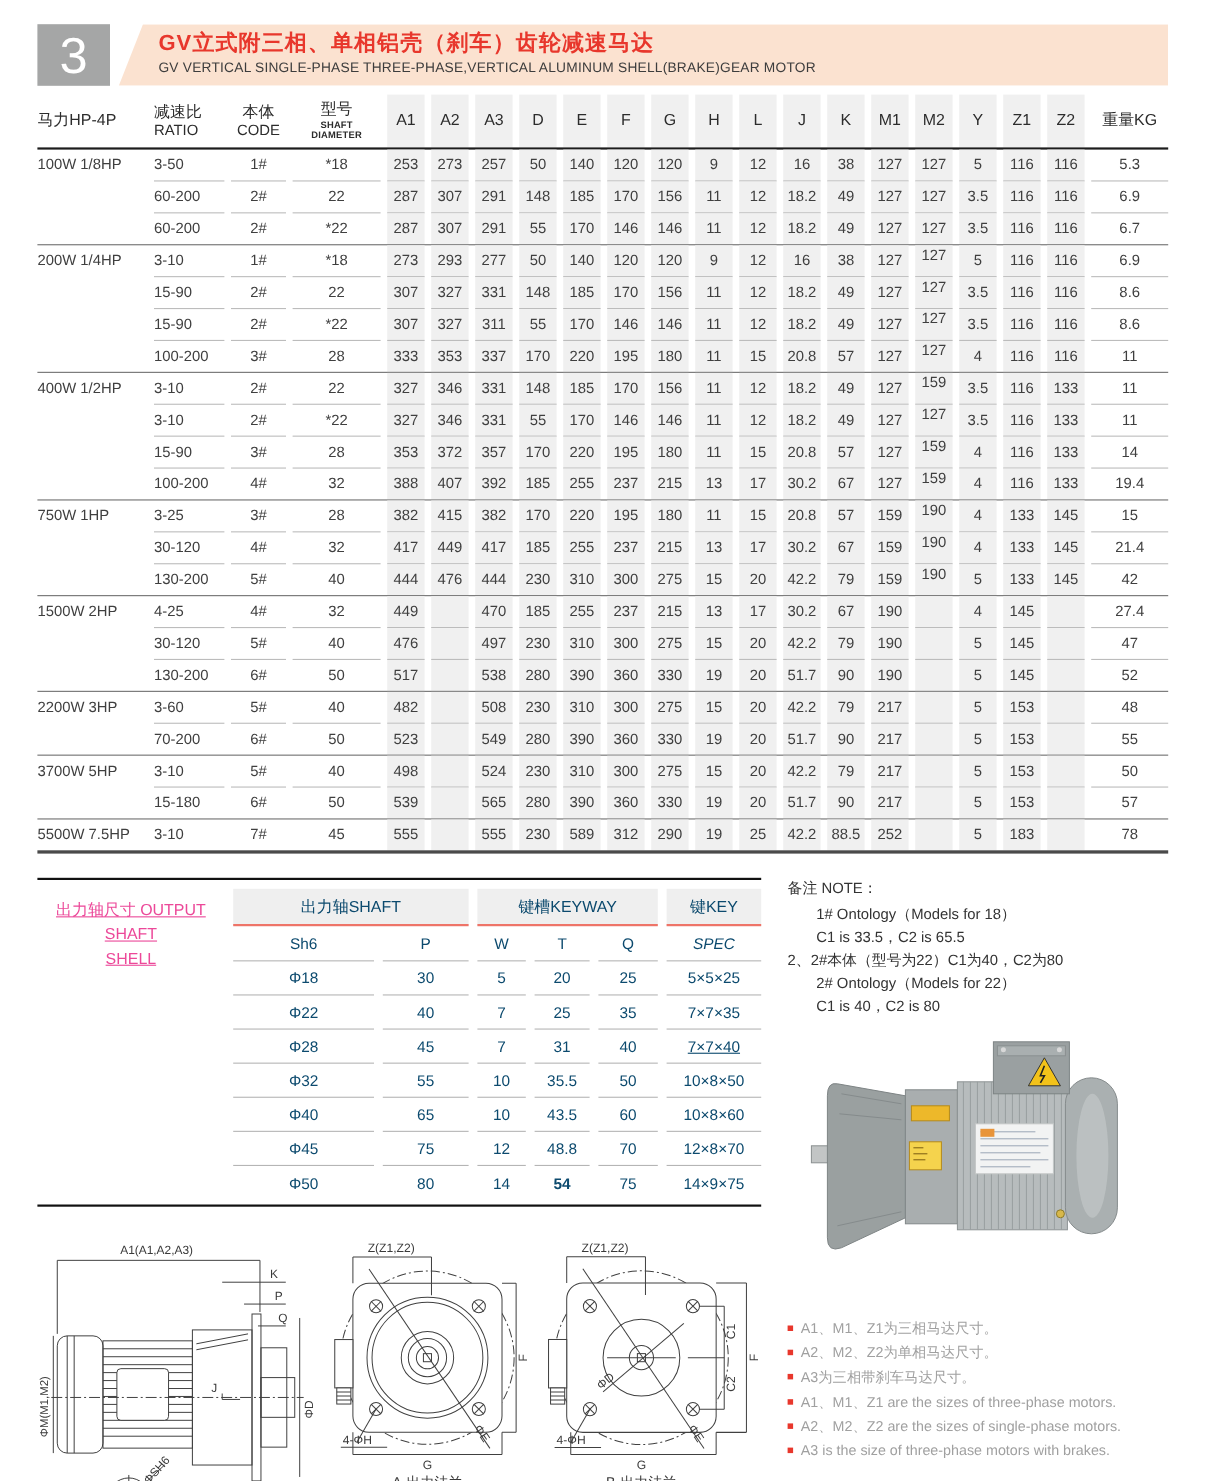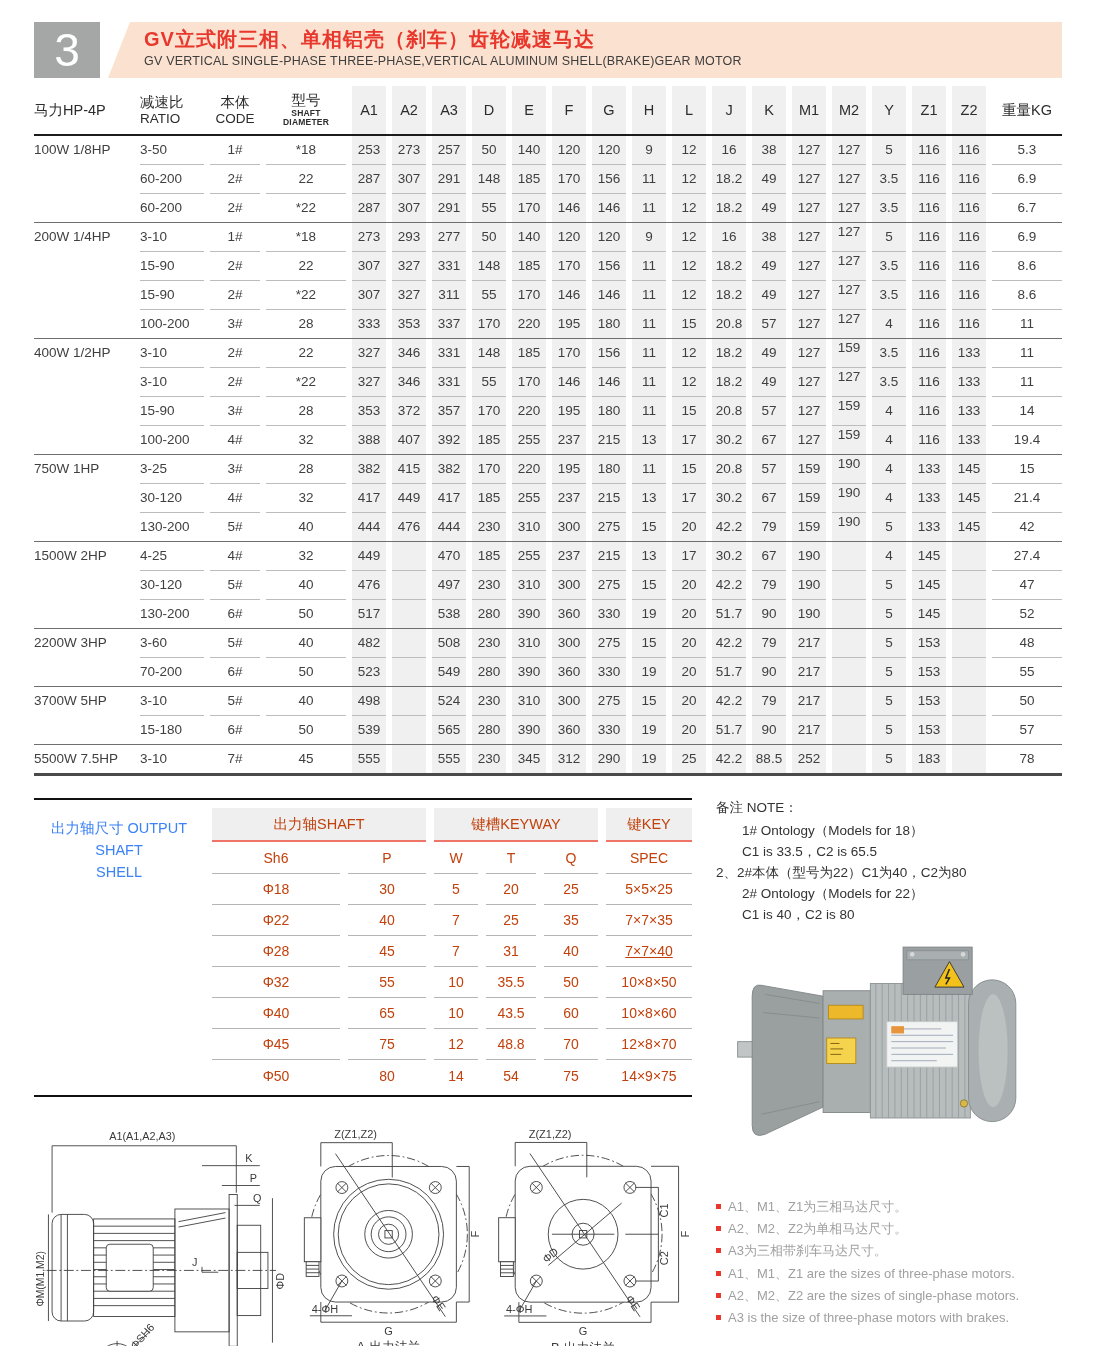--- a/index.html
+++ b/index.html
@@ -33,27 +33,27 @@
   .rule-bottom{grid-column:1/-1;height:3px;background:#4a4a4a;}
 
   
   .lower{display:flex;gap:24px;margin-top:22px;width:1028px;}
   .left-col{width:658px;flex:0 0 658px;}
   .right-col{flex:1;min-width:0;}
 
   
   #shaft-grid{display:grid;column-gap:8px;border-top:2.5px solid #111;border-bottom:2.5px solid #111;
               padding:8px 0 4px 0;width:658px;box-sizing:border-box;}
-  .sc{font-size:14px;text-align:right;color:#c2410c;display:flex;align-items:center;justify-content:center;white-space:nowrap;}
+  .sc{font-size:14px;text-align:right;color:#0c4a6e;display:flex;align-items:center;justify-content:center;white-space:nowrap;}
   .sc.gh{background:#efefef;border-bottom:2px solid #ee7468;font-size:14.5px;}
   .sc.colh{border-bottom:1px solid #b5b5b5;}
   .sc.dat{border-bottom:1px solid #b5b5b5;}
   .sc.last{border-bottom:none;}
   .side-label{display:flex;flex-direction:column;align-items:center;justify-content:flex-start;
-              padding-top:10px;font-size:14.5px;color:#3b82f6;text-align:center;line-height:1.5;}
+              padding-top:10px;font-size:14.5px;color:#ec4899;text-align:center;line-height:1.5;text-decoration:underline;}
 
   
   .note{font-size:13.5px;color:#333;line-height:1.55;}
   .note-title{margin-bottom:2px;}
   .note-line{white-space:nowrap;}
   .note-line.ind{padding-left:26px;}
 
   
   .bullets{margin-top:26px;}
   .bullet{display:flex;align-items:flex-start;gap:7px;font-size:13px;color:#a0a0a0;line-height:1.72;}
@@ -562,21 +562,21 @@
       <div class="c">57</div>
       <div class="rule-group"></div>
       <div class="c left">5500W 7.5HP</div>
       <div class="c left">3-10</div>
       <div class="c">7#</div>
       <div class="c">45</div>
       <div class="c num">555</div>
       <div class="c num"></div>
       <div class="c num">555</div>
       <div class="c num">230</div>
-      <div class="c num">345</div>
+      <div class="c num">589</div>
       <div class="c num">312</div>
       <div class="c num">290</div>
       <div class="c num">19</div>
       <div class="c num">25</div>
       <div class="c num">42.2</div>
       <div class="c num">88.5</div>
       <div class="c num">252</div>
       <div class="c num"></div>
       <div class="c num">5</div>
       <div class="c num">183</div>
@@ -594,21 +594,21 @@
             <div>SHELL</div>
           </div>
           <div class="sc gh" style="grid-area: 1 / 2 / auto / span 2;">出力轴SHAFT</div>
           <div class="sc gh" style="grid-area: 1 / 4 / auto / span 3;">键槽KEYWAY</div>
           <div class="sc gh" style="grid-area: 1 / 7 / auto / span 1;">键KEY</div>
           <div class="sc colh" style="grid-area: 2 / 2;">Sh6</div>
           <div class="sc colh" style="grid-area: 2 / 3;">P</div>
           <div class="sc colh" style="grid-area: 2 / 4;">W</div>
           <div class="sc colh" style="grid-area: 2 / 5;">T</div>
           <div class="sc colh" style="grid-area: 2 / 6;">Q</div>
-          <div class="sc colh" style="grid-area: 2 / 7;">SPEC</div>
+          <div class="sc colh" style="grid-area: 2 / 7; font-style: italic;">SPEC</div>
           <div class="sc dat" style="grid-area: 3 / 2;">Φ18</div>
           <div class="sc dat" style="grid-area: 3 / 3;">30</div>
           <div class="sc dat" style="grid-area: 3 / 4;">5</div>
           <div class="sc dat" style="grid-area: 3 / 5;">20</div>
           <div class="sc dat" style="grid-area: 3 / 6;">25</div>
           <div class="sc dat" style="grid-area: 3 / 7;">5×5×25</div>
           <div class="sc dat" style="grid-area: 4 / 2;">Φ22</div>
           <div class="sc dat" style="grid-area: 4 / 3;">40</div>
           <div class="sc dat" style="grid-area: 4 / 4;">7</div>
           <div class="sc dat" style="grid-area: 4 / 5;">25</div>
@@ -634,21 +634,21 @@
           <div class="sc dat" style="grid-area: 7 / 7;">10×8×60</div>
           <div class="sc dat" style="grid-area: 8 / 2;">Φ45</div>
           <div class="sc dat" style="grid-area: 8 / 3;">75</div>
           <div class="sc dat" style="grid-area: 8 / 4;">12</div>
           <div class="sc dat" style="grid-area: 8 / 5;">48.8</div>
           <div class="sc dat" style="grid-area: 8 / 6;">70</div>
           <div class="sc dat" style="grid-area: 8 / 7;">12×8×70</div>
           <div class="sc dat last" style="grid-area: 9 / 2;">Φ50</div>
           <div class="sc dat last" style="grid-area: 9 / 3;">80</div>
           <div class="sc dat last" style="grid-area: 9 / 4;">14</div>
-          <div class="sc dat last" style="grid-area: 9 / 5;">54</div>
+          <div class="sc dat last" style="grid-area: 9 / 5; font-weight: bold;">54</div>
           <div class="sc dat last" style="grid-area: 9 / 6;">75</div>
           <div class="sc dat last" style="grid-area: 9 / 7;">14×9×75</div>
         </div>
 
       <div class="drawings">
 
         <svg width="264" height="300" viewBox="0 0 280 300">
           <g stroke="#404040" stroke-width="1" fill="none">
             <line x1="20" y1="18" x2="224" y2="18"></line>
               <line x1="20" y1="18" x2="20" y2="92"></line>

